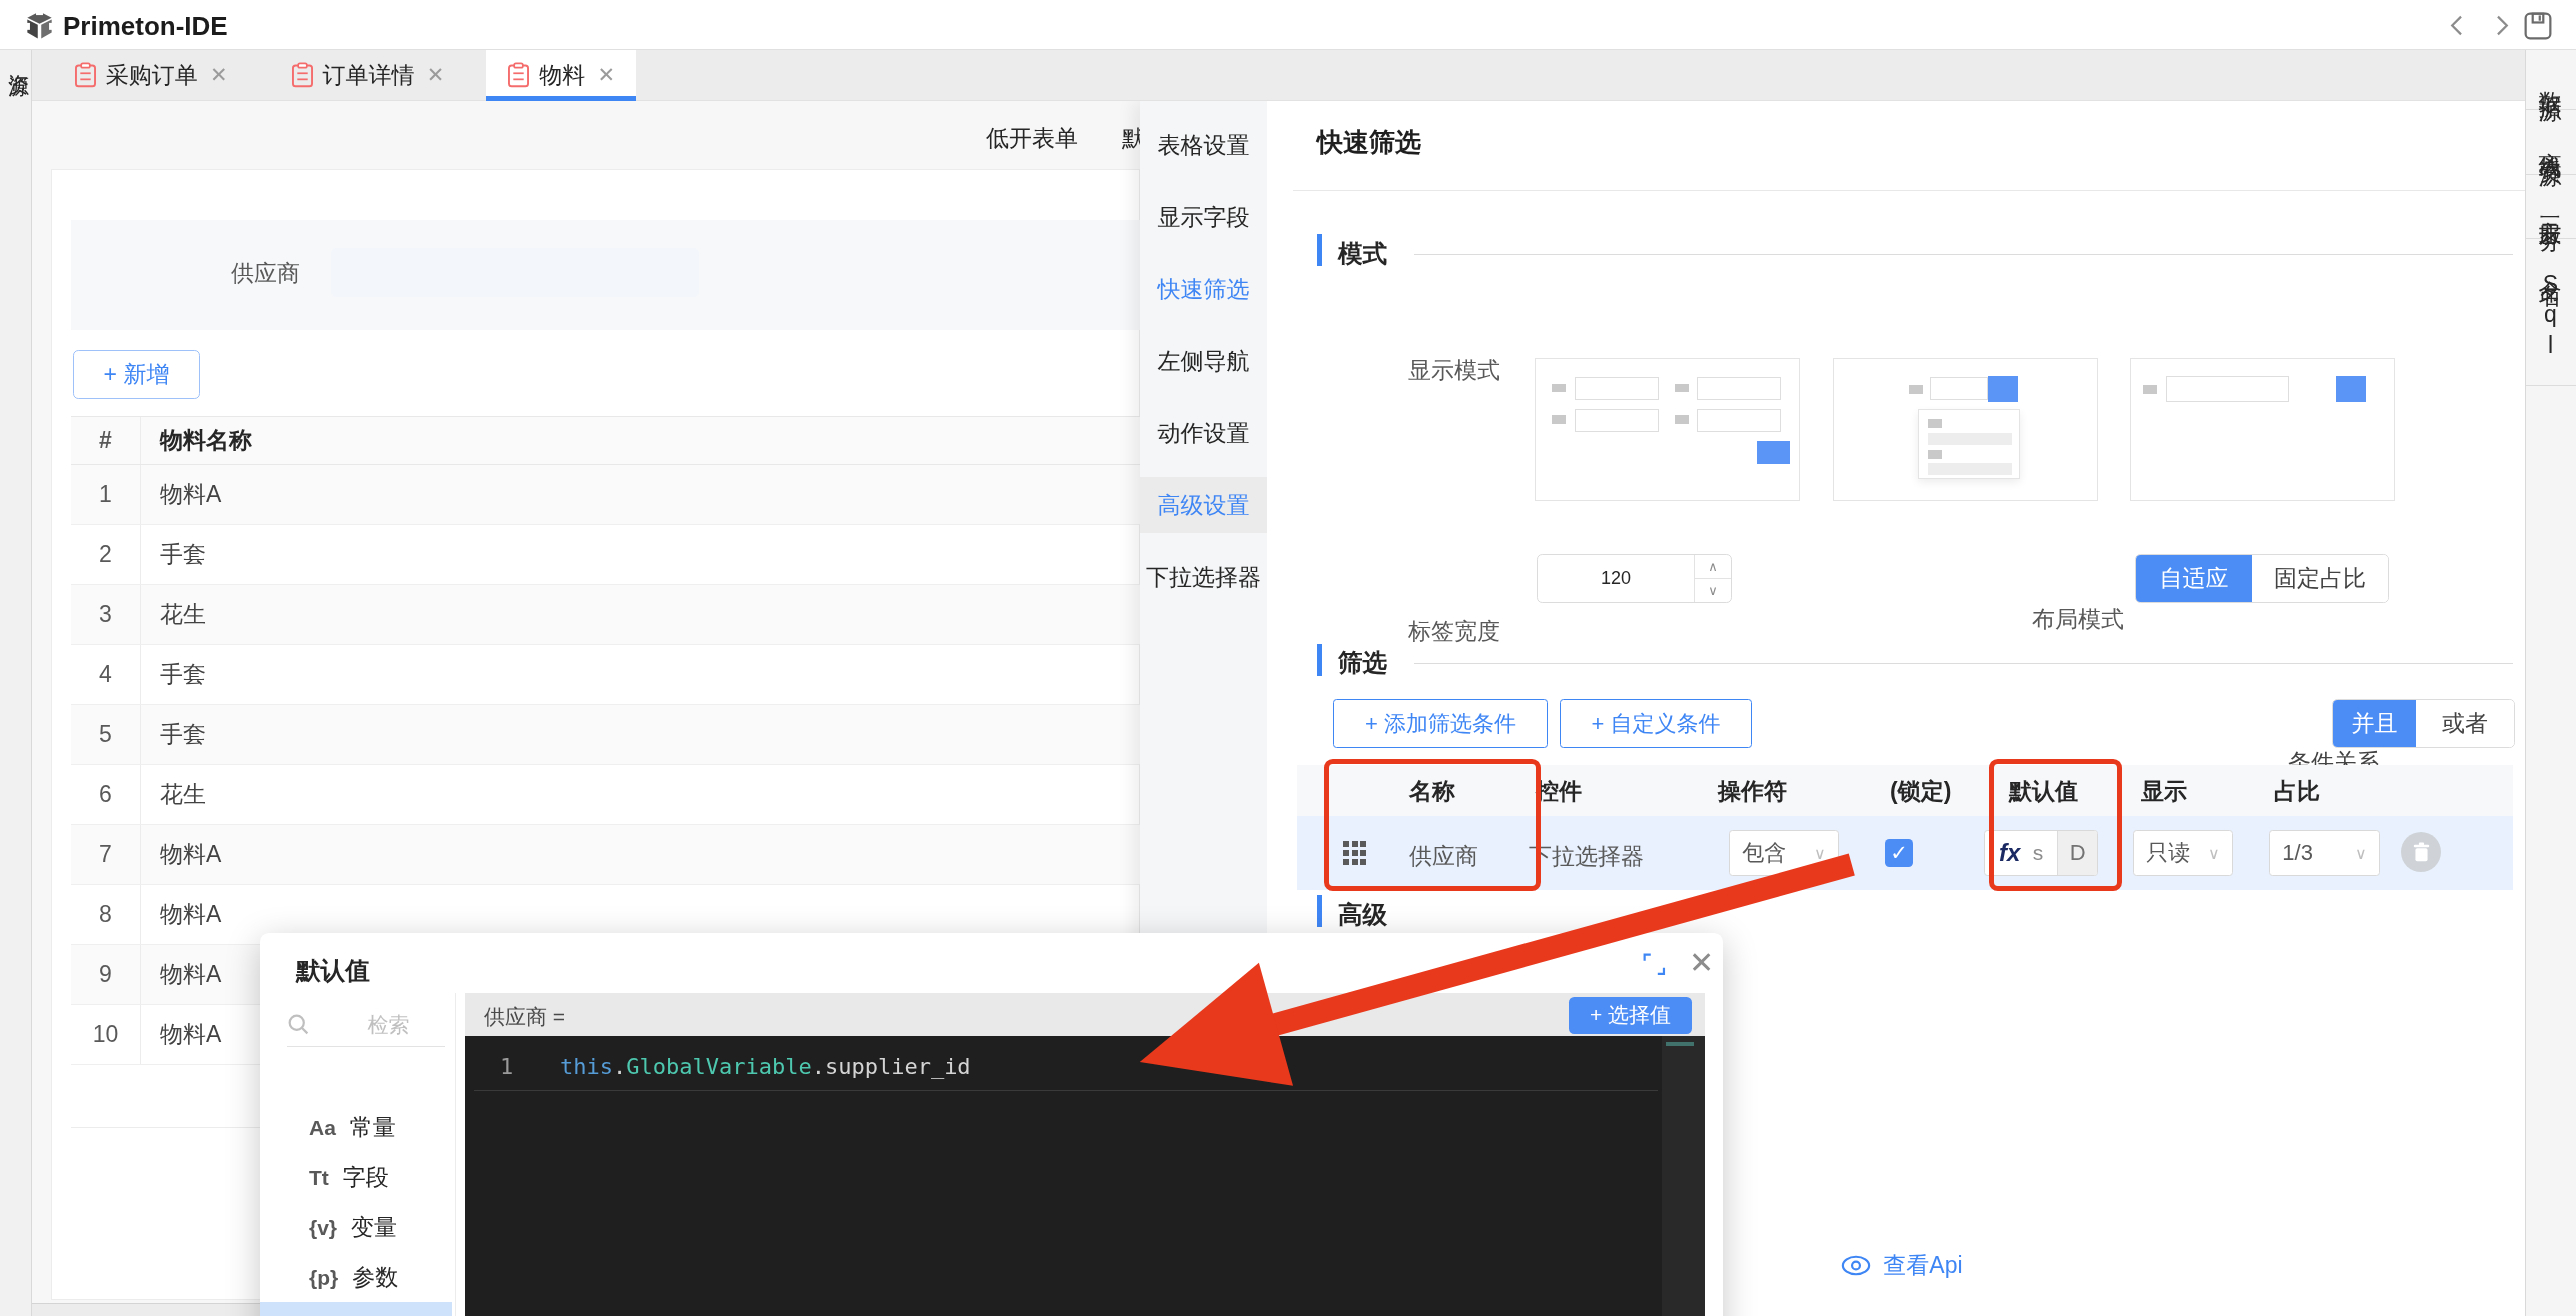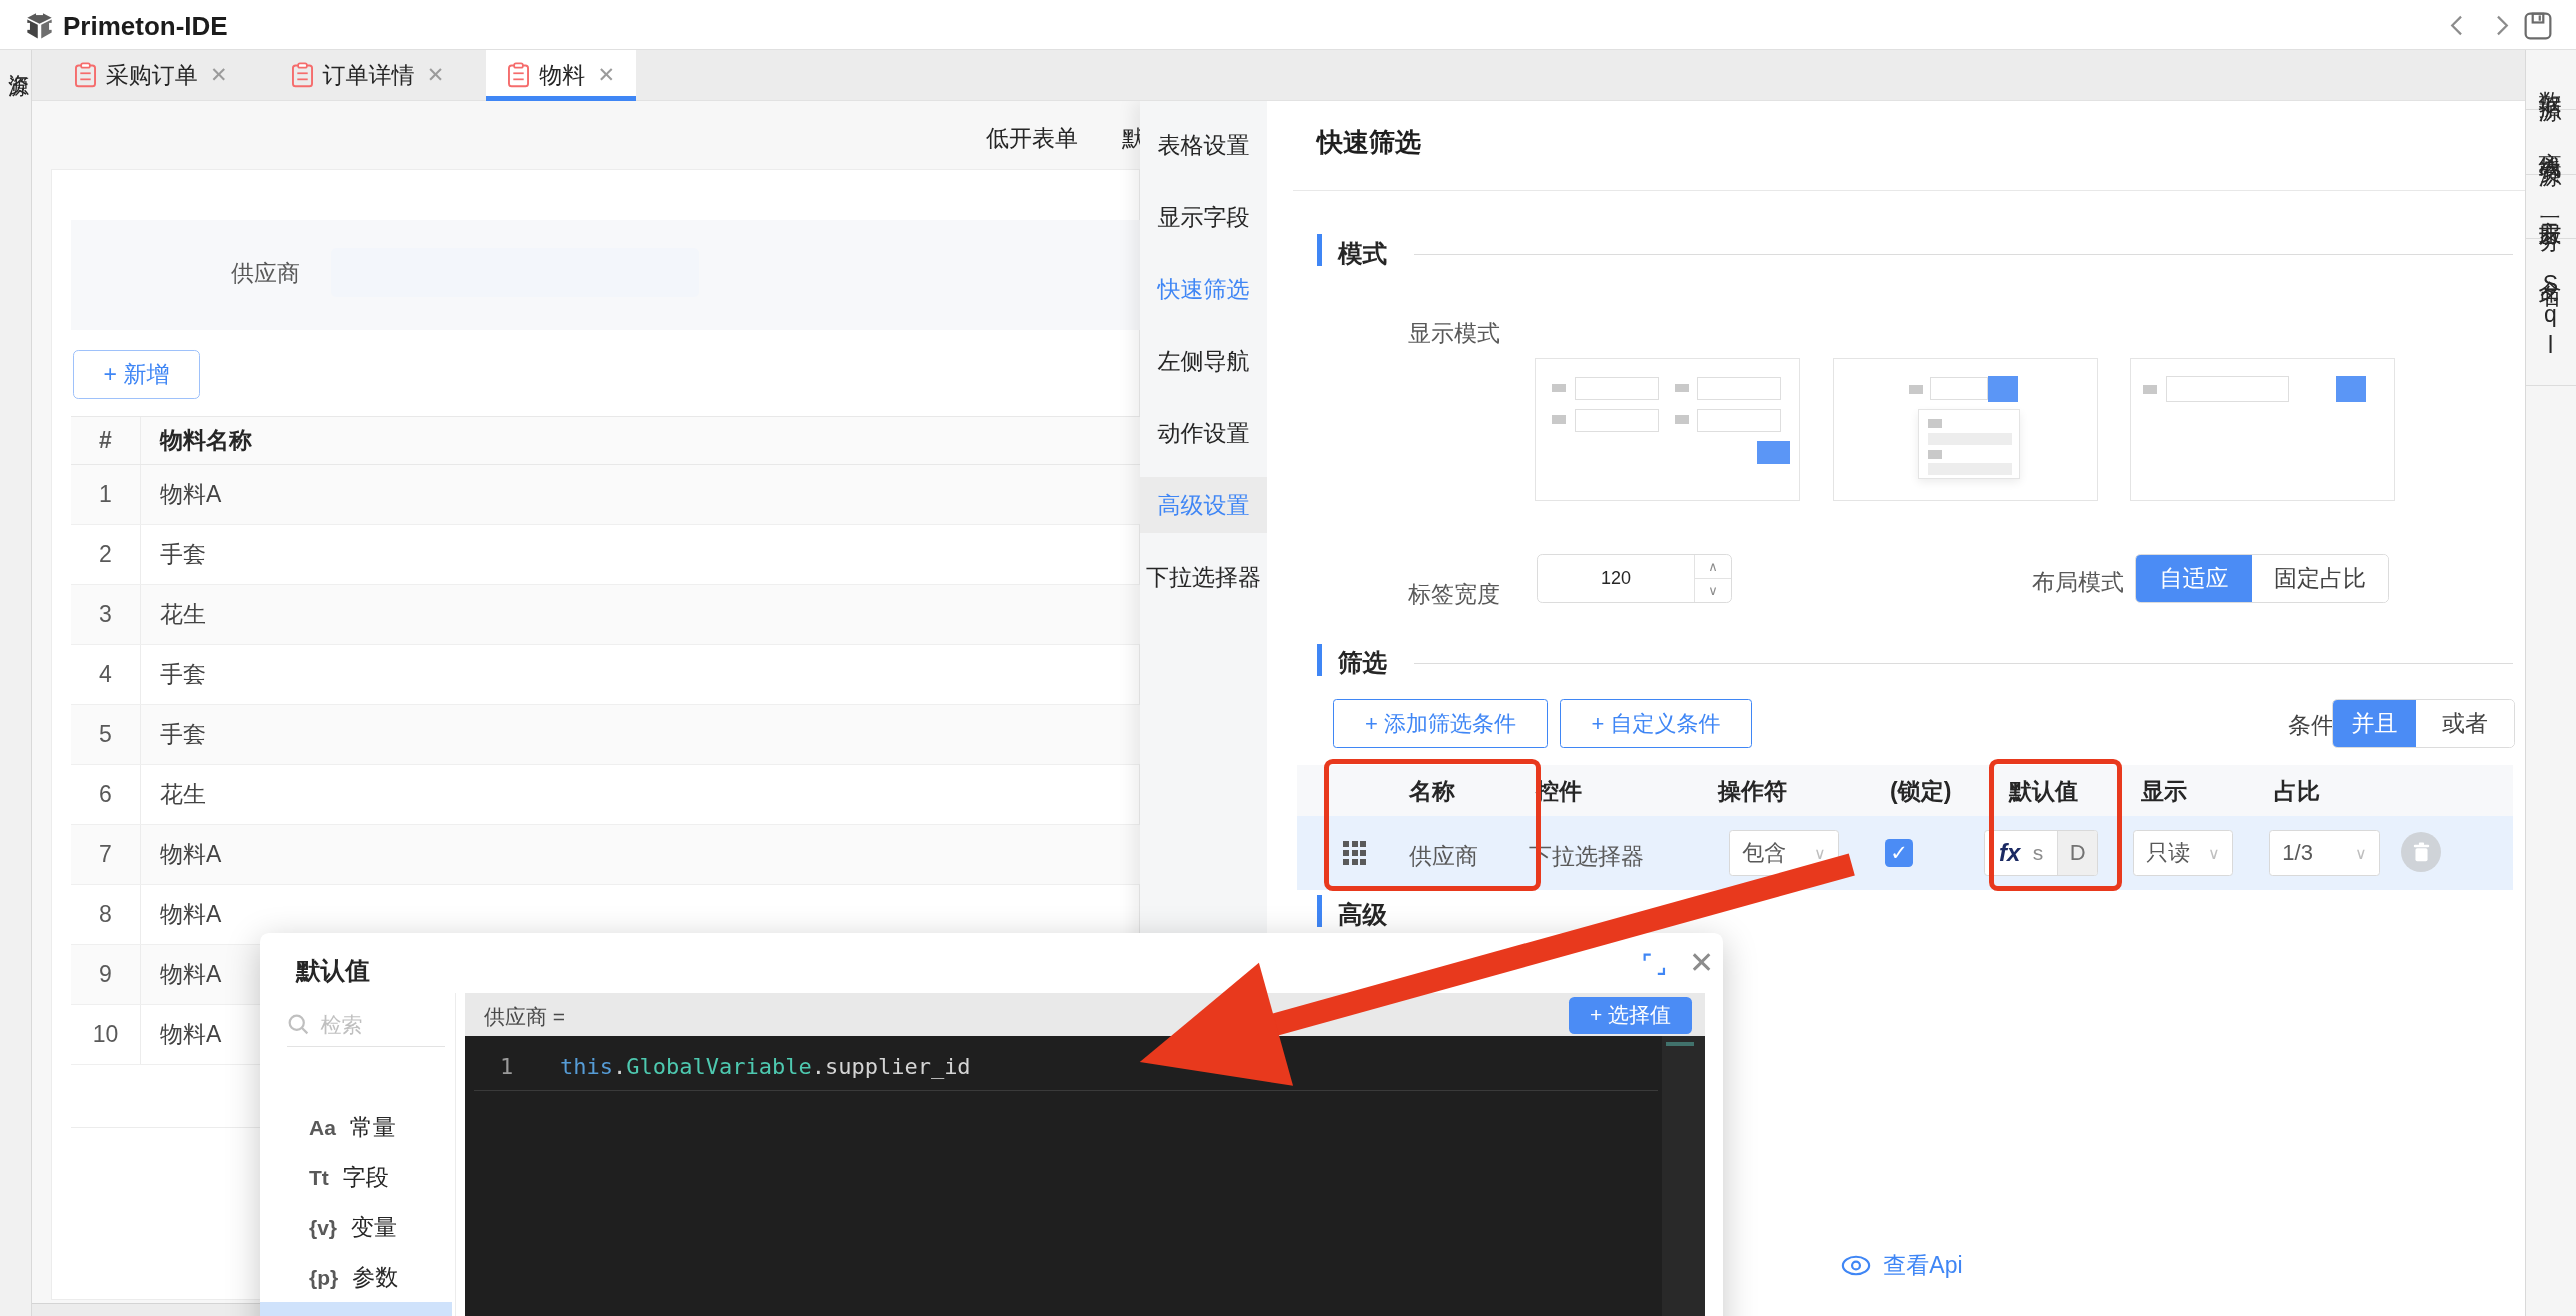--- a/index.html
+++ b/index.html
@@ -54,21 +54,21 @@
   .settings { left:1140px; top:101px; width:1385px; height:1216px; background:#fff; box-shadow:-7px 0 16px rgba(0,0,0,0.07); z-index:10; }
   .smenu { left:0; top:0; width:127px; height:1216px; background:#f5f6f7; }
   .smenu-item { width:100%; height:56px; display:flex; align-items:center; justify-content:center; font-size:23px; color:#262626; cursor:pointer; margin-top:16px; }
   .smenu-item.active { color:#3f86f5; }
   .smenu-item.hover { color:#3f86f5; background:#ebebeb; }
   .panel-title { left:177px; top:24px; font-size:26px; font-weight:600; color:#1f1f1f; }
   .panel-divider { left:153px; top:89px; width:1232px; height:0.9px; background:#e8e8e8; }
   .sec-bar { width:5.3px; height:32px; background:#3f86f5; }
   .sec-title { font-size:24.6px; font-weight:600; color:#262626; }
   .sec-line { height:0.9px; background:#dcdcdc; }
-  .form-label { font-size:23px; color:#595959; }
+  .form-label { font-size:23px; color:#595959;margin-top:37px; }
   .pcard { width:265px; height:143px; border:0.9px solid #e4e4e4; background:#fff; position:absolute; }
   .pc-sq { position:absolute; width:14px; height:8.8px; background:#c9c9c9; }
   .pc-in { position:absolute; height:23px; border:0.9px solid #dedede; background:#fff; }
   .pc-btn { position:absolute; background:#5b96f6; }
   .pc-pop { position:absolute; background:#fff; border:0.9px solid #e4e4e4; box-shadow:0 3.5px 8.8px rgba(0,0,0,0.08); }
   .pc-bar { position:absolute; background:#ededed; }
   .num-input { border:0.9px solid #dcdcdc; border-radius:5.3px; background:#fff; display:flex; }
   .num-val { flex:1; display:flex; align-items:center; justify-content:center; font-size:18px; color:#262626; }
   .num-spin { width:37px; border-left:0.9px solid #e3e3e3; display:flex; flex-direction:column; }
   .num-spin div { flex:1; display:flex; align-items:center; justify-content:center; font-size:13px; color:#8c8c8c; cursor:pointer; }
@@ -94,21 +94,21 @@
   .handle i { background:#5a5a5a; }
   .redbox { position:absolute; border:5.3px solid #e8391d; border-radius:8.8px; z-index:20; pointer-events:none; }
   .api-link { left:1841px; top:1249px; display:flex; align-items:center; gap:12.3px; color:#3f86f5; font-size:23px; cursor:pointer; z-index:11; }
 
   
   .dialog { left:260px; top:933px; width:1463px; height:412px; background:#fff; border-radius:8.8px; box-shadow:0 8.8px 35px rgba(0,0,0,0.22); z-index:30; }
   .dlg-title { left:36px; top:21px; font-size:24.6px; font-weight:600; color:#262626; }
   .dlg-close { left:1429px; top:12.3px; font-size:30px; color:#8c8c8c; cursor:pointer; }
   .dlg-side { left:0; top:60px; width:196px; height:352px; border-right:0.9px solid #ececec; }
   .dlg-search { left:27px; top:17.5px; display:flex; align-items:center; gap:10.5px; cursor:text; }
-  .dlg-search span { font-size:21px; color:#c0c0c0; }
+  .dlg-search span { font-size:21px; color:#c0c0c0;margin-left:47px; }
   .dlg-search-line { left:27px; top:53px; width:158px; height:0.9px; background:#e3e3e3; }
   .side-item { position:absolute; left:0; width:192px; height:51px; display:flex; align-items:center; gap:14px; padding-left:49px; cursor:pointer; }
   .side-item.sel { background:#cfe2fb; }
   .side-pre { font-size:21px; font-weight:700; color:#595959; }
   .side-pre.it { font-style:italic; }
   .side-lbl { font-size:23px; color:#262626; }
   .ed-head { left:205px; top:60px; width:1240px; height:43px; background:#e9e9e9; }
   .ed-head-label { left:19px; top:9.6px; font-size:21px; color:#4a4a4a; }
   .sel-val-btn { left:1104px; top:3.5px; width:123px; height:37px; background:#4b8cf5; border-radius:5.3px; color:#fff; font-size:21px; display:flex; align-items:center; justify-content:center; gap:7px; cursor:pointer; }
   .editor { left:205px; top:103px; width:1240px; height:309px; background:#1f1f1f; font-family:"DejaVu Sans Mono", monospace; }

